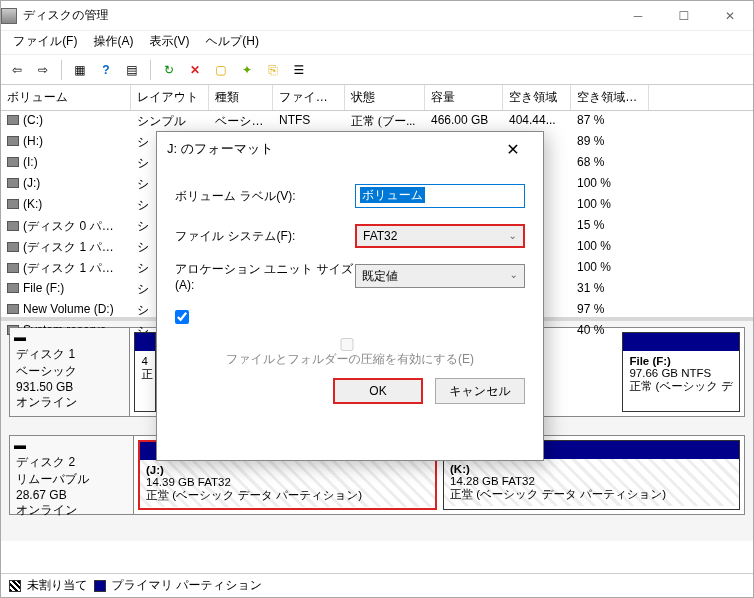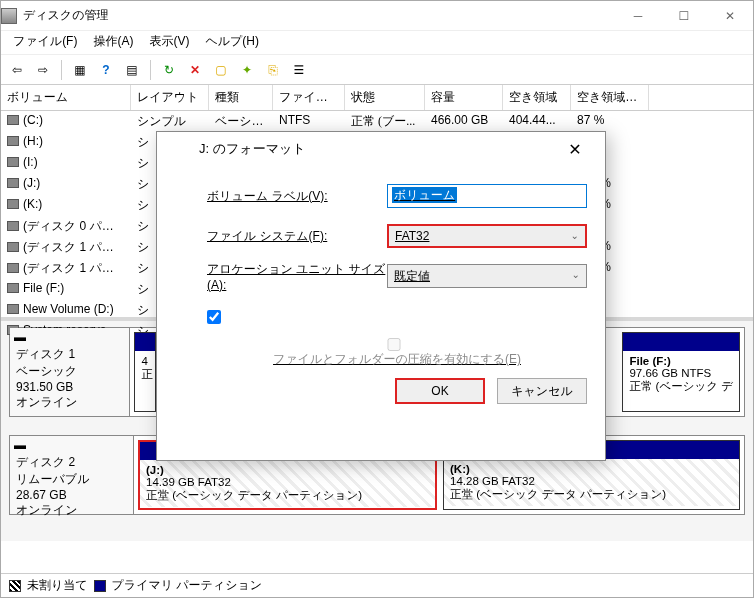--- a/index.html
+++ b/index.html
@@ -157,43 +157,41 @@
       gap: 6px;
       align-items: center;
     }
     .legswatch { width: 12px; height: 12px; border: 1px solid #333; }
     .leg-unalloc { background: repeating-linear-gradient(45deg, #000 0 2px, #fff 2px 4px); }
     .leg-primary { background: #00008b; }
     
     .modal {
       position: absolute;
       top: 130px; left: 155px;
-      width: 450px;
+      width: 388px;
       height: 330px;
       background: #fff;
       border: 1px solid #888;
       box-shadow: 4px 4px 18px rgba(0,0,0,0.25);
       z-index: 10;
-      padding-left: 32px;
     }
     .modal .mtitle {
       height: 34px;
       display: flex; align-items: center;
       padding: 0 10px;
       font-size: 13px;
     }
     .modal .mtitle .spacer { flex: 1; }
     .modal .closebtn {
       width: 40px; height: 30px;
       display: flex; align-items: center; justify-content: center;
       font-size: 16px;
     }
     .modal .mbody {
       padding: 10px 18px 0 18px;
-      text-decoration: underline;
     }
     .formrow {
       display: flex; align-items: center;
       height: 40px;
     }
     .formrow label { width: 180px; }
     .formrow .ctrl { flex: 1; }
     .textin {
       width: 100%; height: 24px;
       border: 1px solid #0078d7;

